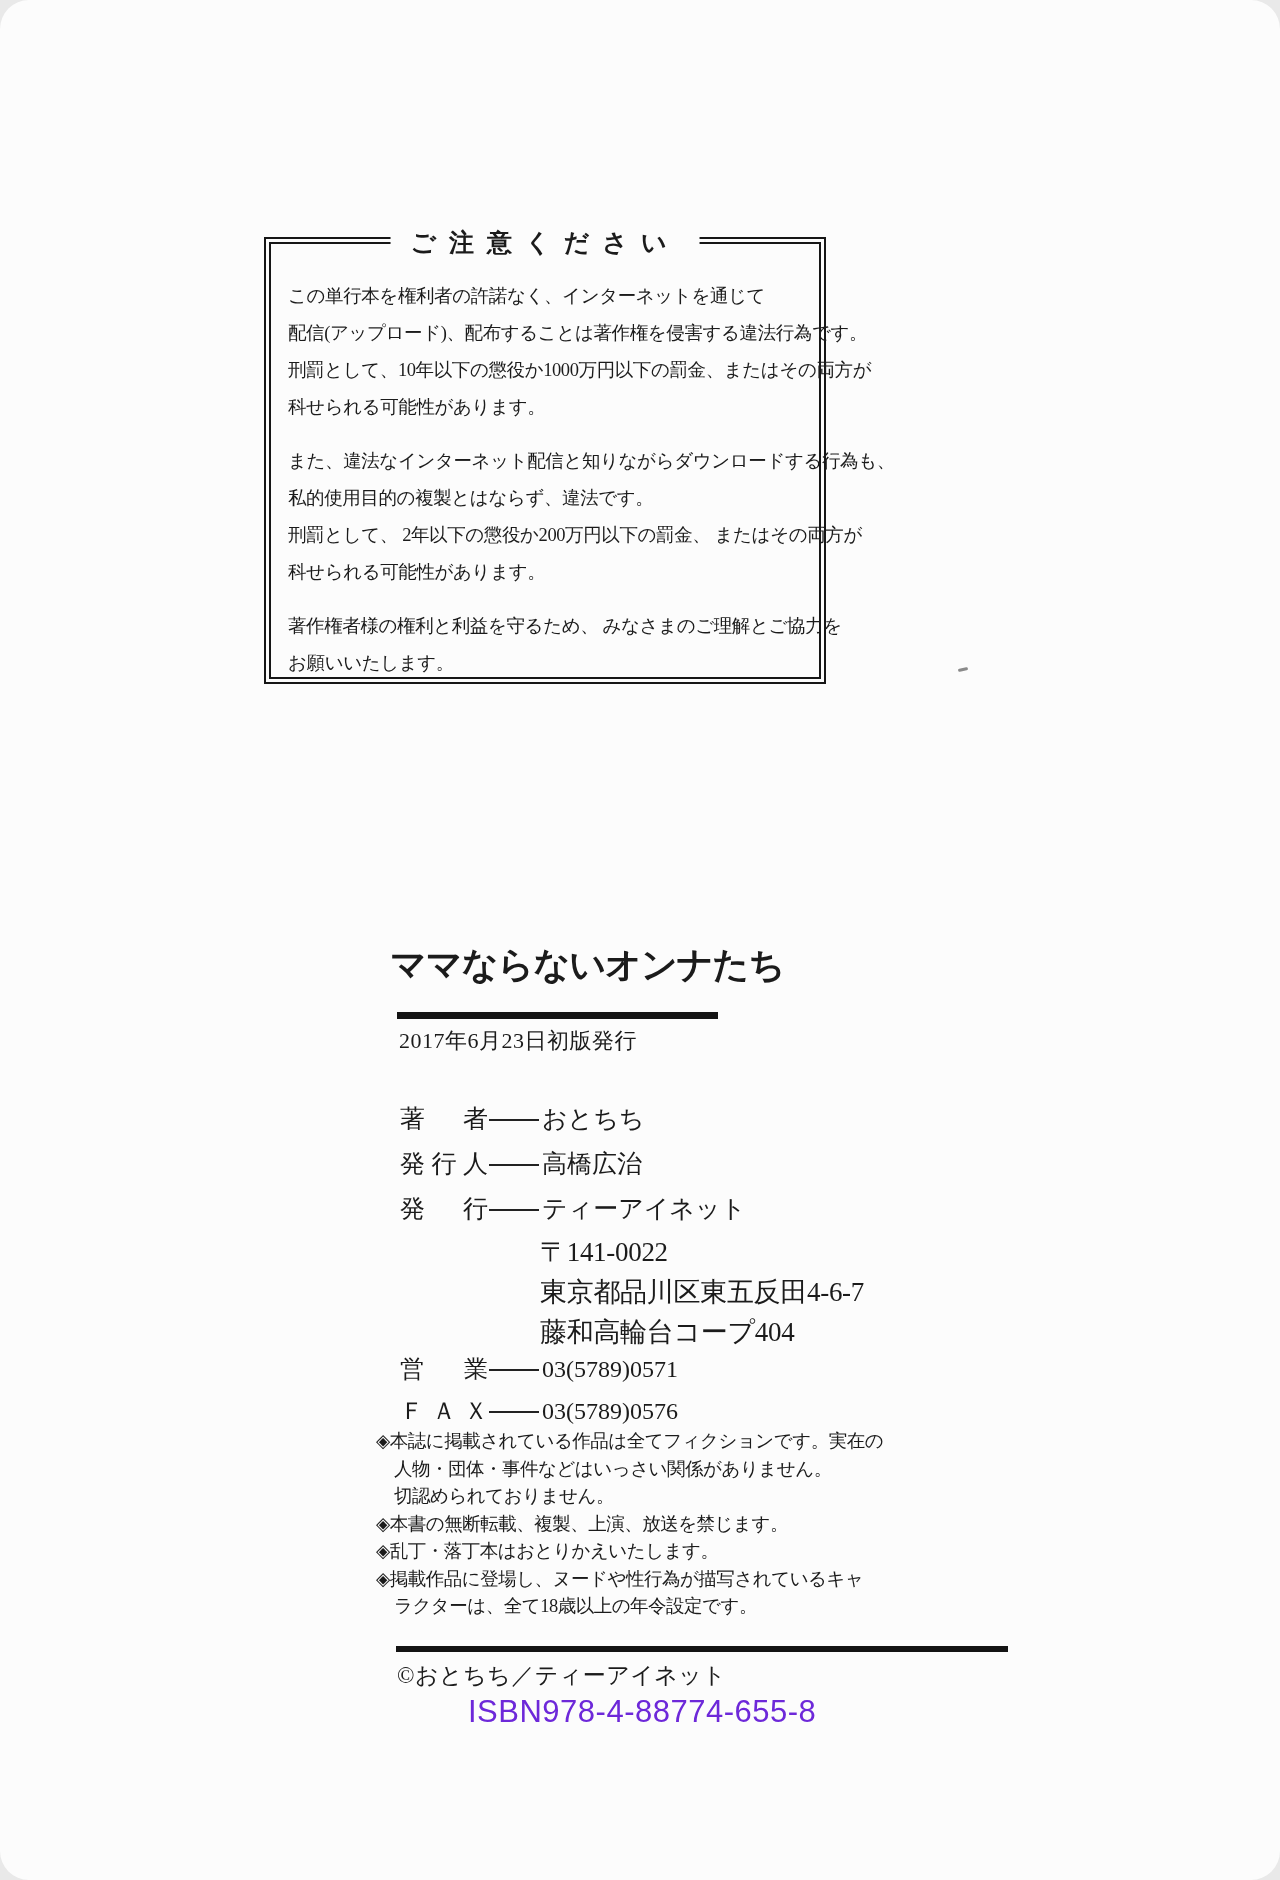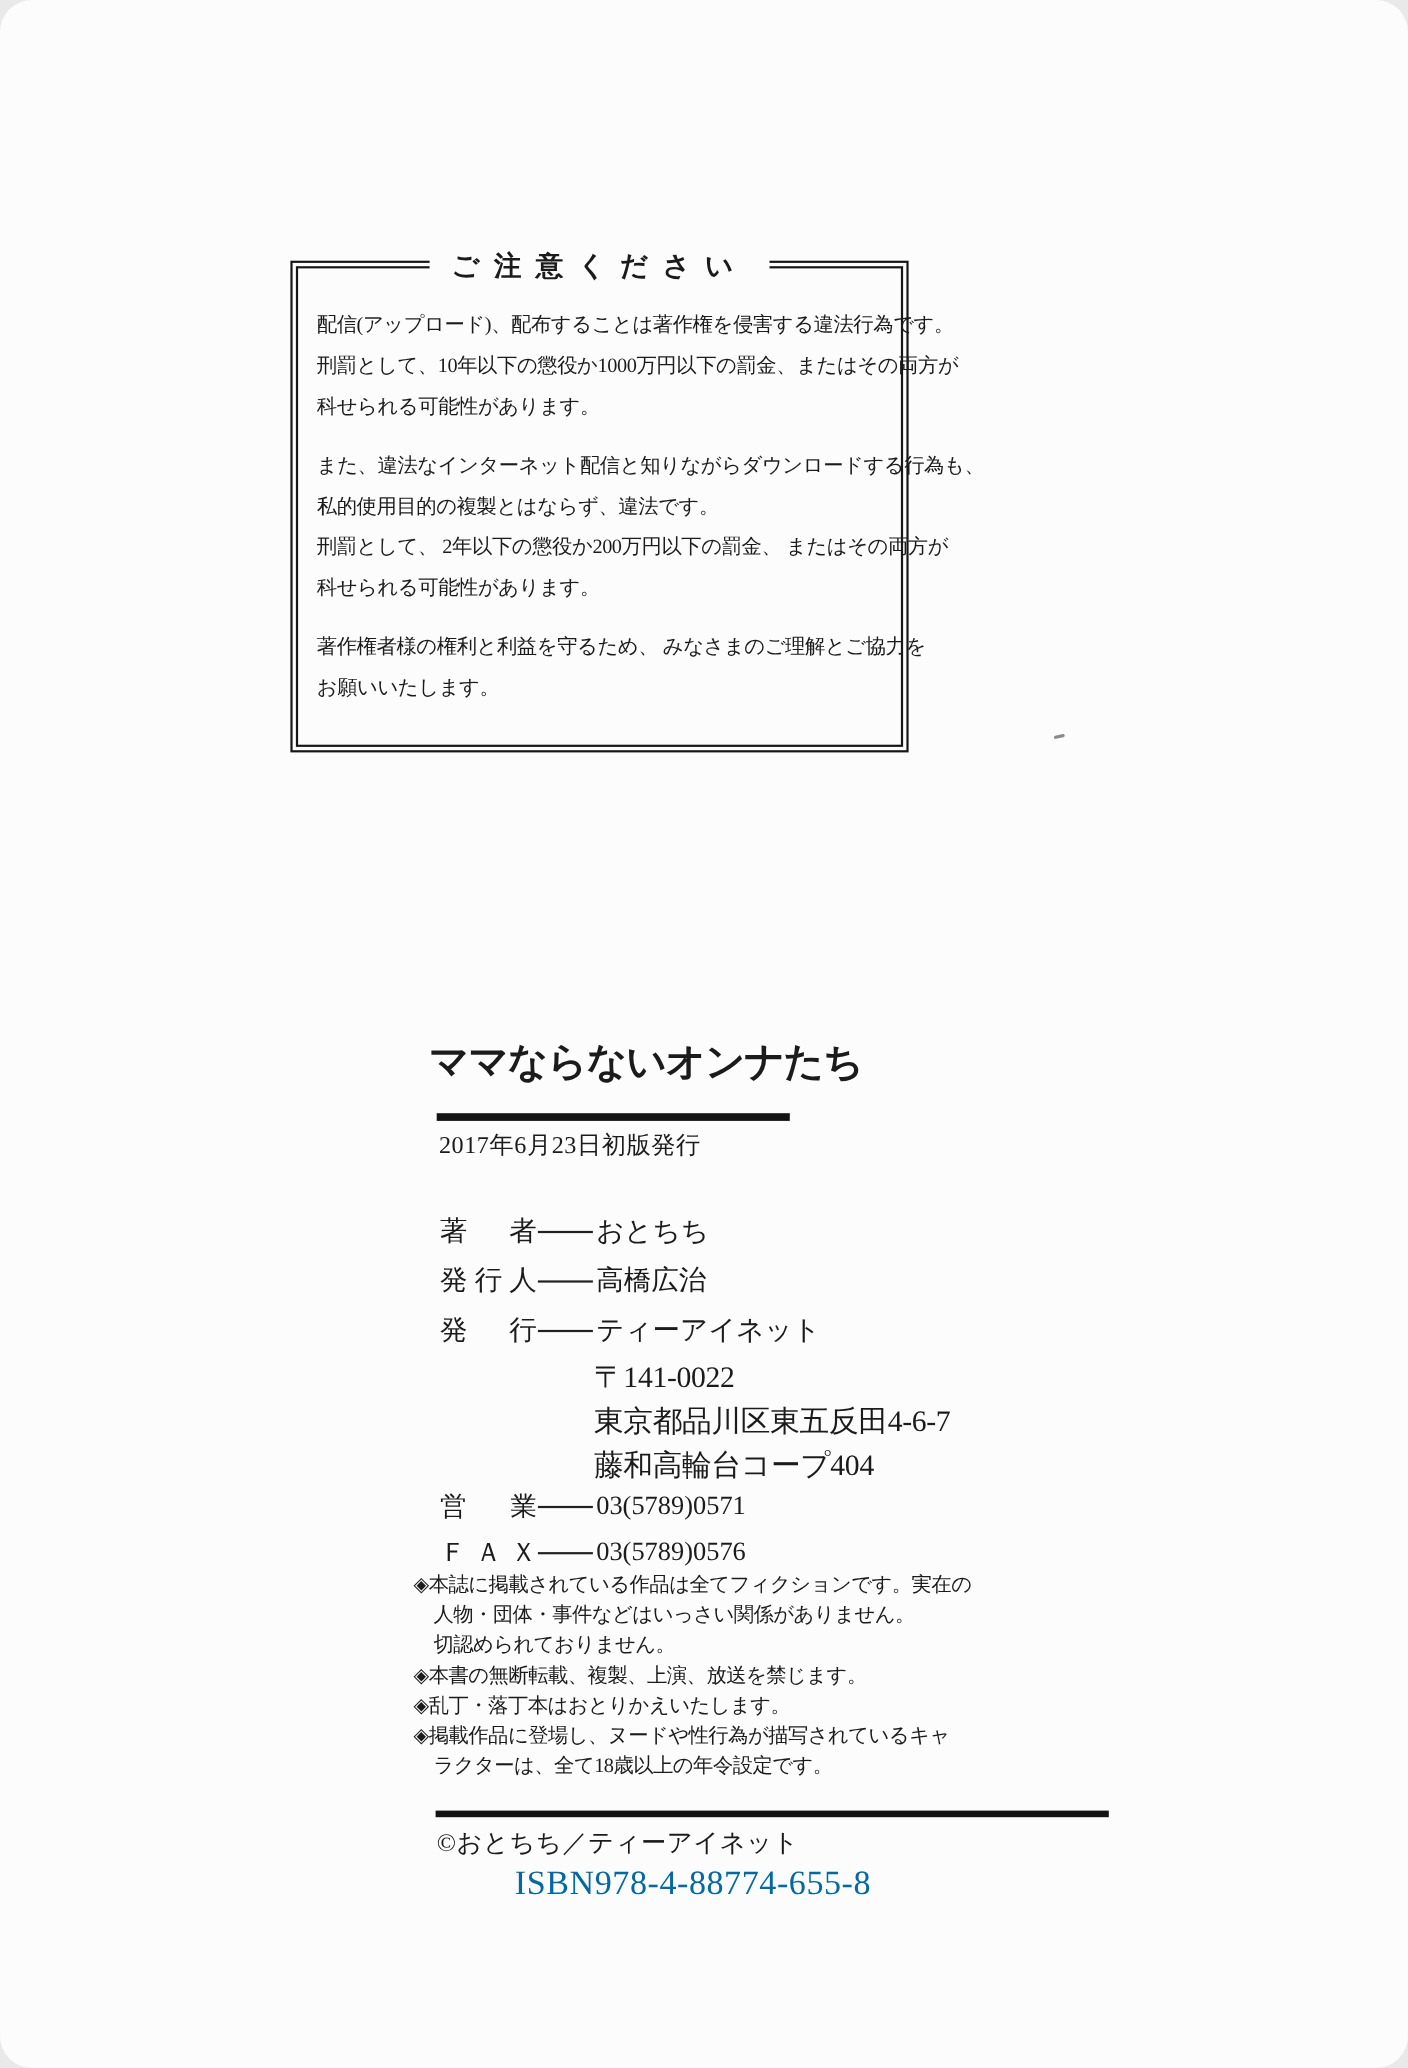--- a/index.html
+++ b/index.html
@@ -132,44 +132,45 @@
   .copyright-line{
     position:absolute;
     left:397px;top:1660px;
     font-size:23px;
     letter-spacing:0.5px;
     white-space:nowrap;
   }
   .isbn-line{
     position:absolute;
     left:468px;top:1694px;
-    font-family:Liberation Serif, serif;
+    font-family:Liberation Sans, sans-serif;
     font-size:31px;
     letter-spacing:0.5px;
-    color:#0369a1;
+    color:#6d28d9;
     white-space:nowrap;
   }
   .scan-artifact{
     position:absolute;
     left:958px;top:668px;
     width:10px;height:3px;
     background:#8a8a8a;
     transform:rotate(-12deg);
     border-radius:2px;
   }
 </style>
 </head>
 <body>
 
 <div class="page">
 
   <div class="notice-box">
     <div class="notice-title">ご注意ください</div>
     <div class="notice-body">
       <div class="notice-par">
+        <div class="notice-line">この単行本を権利者の許諾なく、インターネットを通じて</div>
         <div class="notice-line">配信(アップロード)、配布することは著作権を侵害する違法行為です。</div>
         <div class="notice-line">刑罰として、10年以下の懲役か1000万円以下の罰金、またはその両方が</div>
         <div class="notice-line">科せられる可能性があります。</div>
       </div>
       <div class="notice-par gap">
         <div class="notice-line">また、違法なインターネット配信と知りながらダウンロードする行為も、</div>
         <div class="notice-line">私的使用目的の複製とはならず、違法です。</div>
         <div class="notice-line">刑罰として、 2年以下の懲役か200万円以下の罰金、 またはその両方が</div>
         <div class="notice-line">科せられる可能性があります。</div>
       </div>

